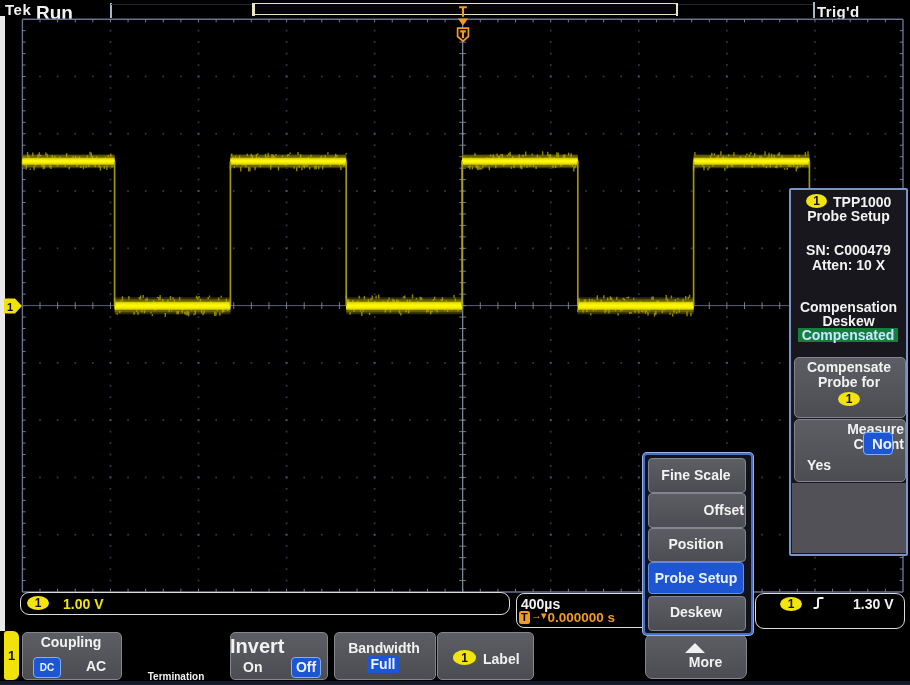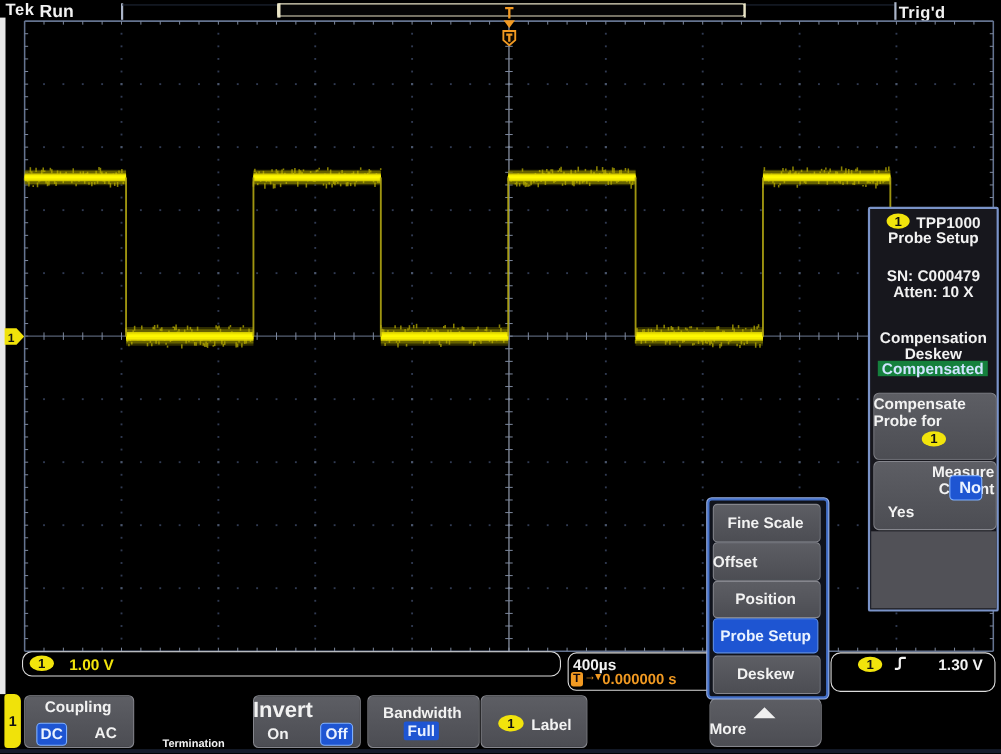--- a/index.html
+++ b/index.html
@@ -12,21 +12,21 @@
   .gbtn{background:linear-gradient(#5d5e64,#4c4d53);border:1px solid #85868d;border-radius:5px;}
   .bluebox{background:#1e55d2;border:1px solid #7fb0ff;border-radius:4px;color:#eaf2ff;}
 </style>
 </head>
 <body>
 <div id="scr">
 
   <div class="abs" style="left:0;top:16px;width:4.5px;height:615px;background:#e8e8e8;"></div>
 
   <div class="abs wt" style="left:5px;top:1px;font-size:15px;letter-spacing:0.5px;">Tek</div>
-  <div class="abs wt" style="left:36px;top:2px;font-size:16px;">Run</div>
+  <div class="abs wt" style="left:36px;top:2px;font-size:19px;">Run</div>
   <div class="abs" style="left:110px;top:3px;width:1.5px;height:15px;background:#aab4c8;"></div>
   <div class="abs" style="left:111px;top:3.5px;width:702px;height:1px;background:#1f2736;"></div>
   <div class="abs" style="left:813px;top:2px;width:1.5px;height:16px;background:#aab4c8;"></div>
   <div class="abs wt" style="left:817px;top:2.5px;font-size:15px;letter-spacing:0.4px;">Trig'd</div>
 
   <div class="abs" style="left:252px;top:2.5px;width:423px;height:10px;border:1.5px solid #e9e4c6;border-radius:2px;background:#050505;"></div>
   <div class="abs" style="left:252px;top:2.5px;width:2.5px;height:13px;background:#e9e4c6;"></div>
   <div class="abs" style="left:675.5px;top:2.5px;width:2.5px;height:13px;background:#e9e4c6;"></div>
 
   <svg class="abs" style="left:452px;top:2px;z-index:3;" width="22" height="40" viewBox="0 0 22 40">
@@ -1806,21 +1806,21 @@
   <svg class="abs" style="left:812px;top:596px;" width="14" height="14" viewBox="0 0 14 14">
     <path d="M1.5,12 h2.5 q2,0 2,-2 v-6 q0,-2 2,-2 h3.5" stroke="#f2f2f2" stroke-width="2" fill="none"></path>
   </svg>
   <div class="abs wt" style="left:853px;top:596px;font-size:14px;">1.30&nbsp;V</div>
 
 
   <div class="abs" style="left:4px;top:631px;width:15px;height:49px;background:#f0e20a;border-radius:3px 6px 6px 3px;color:#111;font-size:13px;line-height:50px;text-align:center;">1</div>
 
   <div class="abs gbtn" style="left:22px;top:632px;width:98px;height:46px;"></div>
   <div class="abs wt" style="left:22px;top:634px;width:98px;text-align:center;font-size:14px;">Coupling</div>
-  <div class="abs bluebox" style="left:33px;top:657px;width:26px;height:19px;text-align:center;font-size:14px;line-height:19px;">DC</div>
+  <div class="abs bluebox" style="left:33px;top:657px;width:26px;height:19px;text-align:center;font-size:10px;line-height:19px;">DC</div>
   <div class="abs wt" style="left:86px;top:658px;font-size:14px;">AC</div>
 
   <div class="abs wt" style="left:120px;top:631px;width:112px;text-align:center;font-size:10px;line-height:14.5px;margin-top:39px;">Termination<br>set by<br>TPP1000</div>
 
   <div class="abs gbtn" style="left:230px;top:632px;width:96px;height:46px;"></div>
   <div class="abs wt" style="left:230px;top:635px;width:104px;text-align:left;font-size:20px;">Invert</div>
   <div class="abs wt" style="left:243px;top:659px;font-size:14px;">On</div>
   <div class="abs bluebox" style="left:291px;top:657px;width:28px;height:19px;text-align:center;font-size:14px;line-height:19px;">Off</div>
 
   <div class="abs gbtn" style="left:334px;top:632px;width:100px;height:46px;"></div>
@@ -1828,46 +1828,46 @@
   <div class="abs" style="left:367px;top:656px;width:32px;height:17px;background:#1e55d2;border-radius:2px;color:#eaf2ff;text-align:center;font-size:14px;line-height:17px;">Full</div>
 
   <div class="abs gbtn" style="left:437px;top:632px;width:95px;height:46px;"></div>
   <div class="abs ellipse" style="left:453px;top:650px;width:23px;height:15px;">1</div>
   <div class="abs wt" style="left:483px;top:651px;font-size:14px;">Label</div>
 
   <div class="abs gbtn" style="left:645px;top:634px;width:100px;height:43px;border-radius:7px;"></div>
   <svg class="abs" style="left:683px;top:642px;" width="24" height="12" viewBox="0 0 24 12">
     <path d="M2,11 L12,1 L22,11 z" fill="#f0f0f0"></path>
   </svg>
-  <div class="abs wt" style="left:645px;top:654px;width:121px;font-size:14px;">More</div>
+  <div class="abs wt" style="left:645px;top:654px;width:121px;text-align:center;font-size:14px;">More</div>
 
   <div class="abs" style="left:643px;top:453px;width:106px;height:178px;background:#10131c;border:2.5px solid #4470c8;border-radius:4px;box-shadow:0 0 0 1px #9ab0e0;"></div>
   <div class="abs gbtn" id="pm1" style="left:648px;top:458px;width:96px;height:33px;border-radius:4px;"></div>
   <div class="abs gbtn" id="pm2" style="left:648px;top:493px;width:96px;height:32.5px;border-radius:4px;"></div>
   <div class="abs gbtn" id="pm3" style="left:648px;top:527.5px;width:96px;height:32.5px;border-radius:4px;"></div>
   <div class="abs" id="pm4" style="left:648px;top:561.5px;width:96px;height:32.5px;border-radius:4px;background:#1e55d2;border:1px solid #5f8fe8;box-sizing:border-box;"></div>
   <div class="abs gbtn" id="pm5" style="left:648px;top:596px;width:96px;height:32.5px;border-radius:4px;"></div>
   <div class="abs wt" style="left:648px;top:467px;width:96px;text-align:center;font-size:14px;">Fine Scale</div>
-  <div class="abs wt" style="left:648px;top:502px;width:96px;text-align:left;font-size:14px;">Offset</div>
+  <div class="abs wt" style="left:648px;top:502px;width:96px;text-align:right;font-size:14px;">Offset</div>
   <div class="abs wt" style="left:648px;top:536px;width:96px;text-align:center;font-size:14px;">Position</div>
   <div class="abs" style="left:643px;top:570px;width:106px;text-align:center;font-size:14px;color:#eaf2ff;">Probe Setup</div>
   <div class="abs wt" style="left:648px;top:604px;width:96px;text-align:center;font-size:14px;">Deskew</div>
 
   <div class="abs" style="left:789px;top:188px;width:119px;height:368px;background:#17171d;border:2.5px solid #7a93c8;border-radius:2px;box-sizing:border-box;"></div>
   <div class="abs ellipse" style="left:806px;top:194px;width:21px;height:14px;">1</div>
   <div class="abs wt" style="left:833px;top:194px;font-size:14px;">TPP1000</div>
   <div class="abs wt" style="left:792px;top:208px;width:113px;text-align:center;font-size:14px;">Probe Setup</div>
   <div class="abs wt" style="left:792px;top:242px;width:113px;text-align:center;font-size:14px;">SN: C000479</div>
   <div class="abs wt" style="left:792px;top:257px;width:113px;text-align:center;font-size:14px;">Atten: 10 X</div>
   <div class="abs wt" style="left:792px;top:299px;width:113px;text-align:center;font-size:14px;">Compensation</div>
   <div class="abs wt" style="left:792px;top:313px;width:113px;text-align:center;font-size:14px;">Deskew</div>
   <div class="abs" style="left:798px;top:328px;width:100px;height:14px;background:#15803d;color:#cfe4ff;text-align:center;font-size:14px;line-height:15px;">Compensated</div>
 
   <div class="abs gbtn" style="left:794px;top:357px;width:110px;height:59px;"></div>
-  <div class="abs wt" style="left:794px;top:360px;width:110px;font-size:14px;line-height:15px;">Compensate<br>Probe for</div>
+  <div class="abs wt" style="left:794px;top:360px;width:110px;text-align:center;font-size:14px;line-height:15px;">Compensate<br>Probe for</div>
   <div class="abs ellipse" style="left:838px;top:392px;width:22px;height:14px;">1</div>
 
   <div class="abs gbtn" style="left:794px;top:419px;width:110px;height:61px;"></div>
   <div class="abs wt" style="left:794px;top:422px;width:110px;text-align:right;font-size:14px;line-height:15px;">Measure<br>Current</div>
   <div class="abs wt" style="left:807px;top:457px;font-size:14px;">Yes</div>
   <div class="abs bluebox" style="left:863px;top:432px;width:28px;height:21px;text-align:right;font-size:15px;line-height:21px;">No</div>
 
   <div class="abs" style="left:792px;top:483px;width:113.5px;height:70px;background:#515157;"></div>
 
   <div class="abs" style="left:0;top:681px;width:910px;height:4px;background:#141b2a;"></div>

